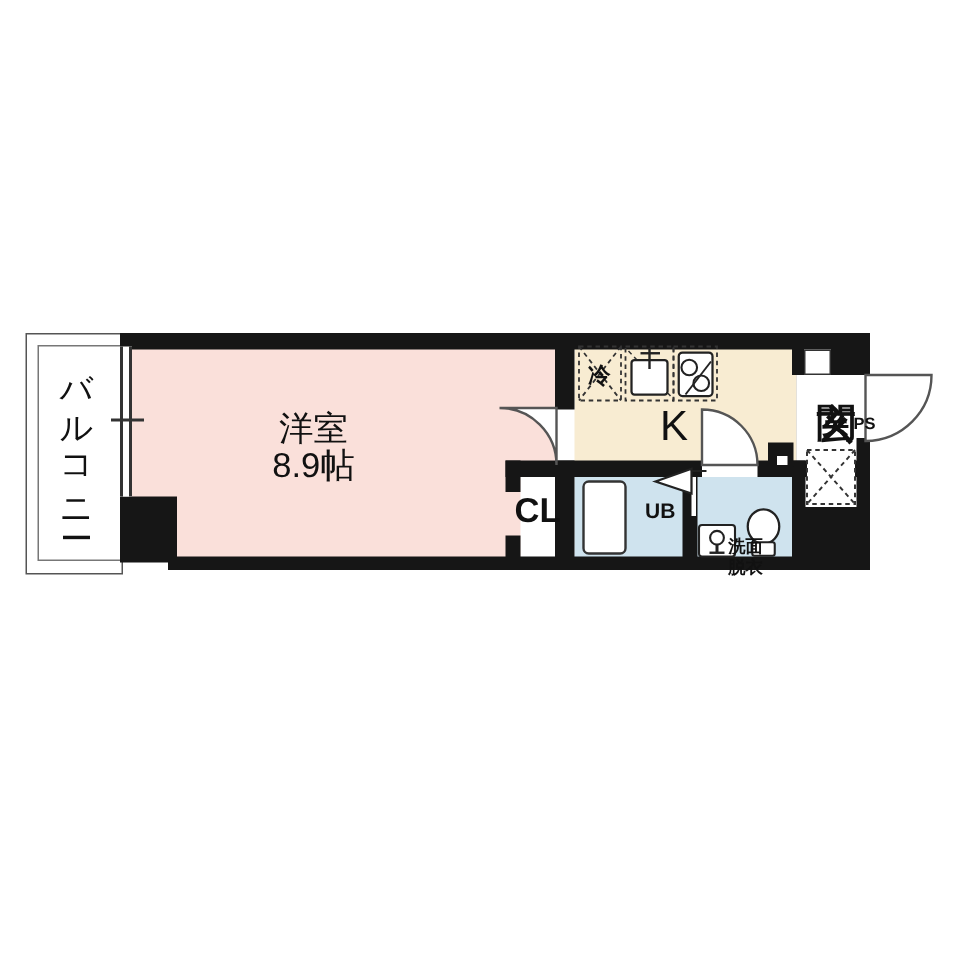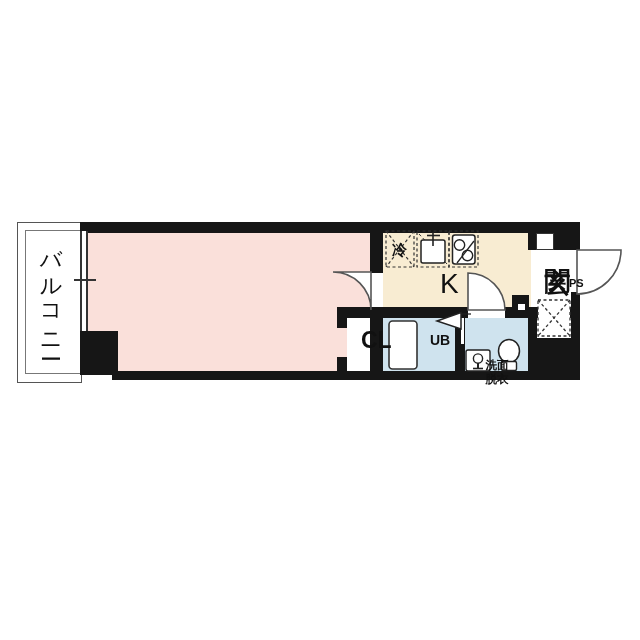--- a/index.html
+++ b/index.html
@@ -124,24 +124,25 @@
 
     <g stroke="#333" stroke-width="1.3" fill="#ffffff" stroke-dasharray="3,2.5">
       <rect x="538" y="300" width="32" height="36"></rect>
       <line x1="538" y1="300" x2="570" y2="336"></line>
       <line x1="570" y1="300" x2="538" y2="336"></line>
     </g>
   </svg>
 
   <div class="lbl v lbl-balcony" style="left:36px;top:235px;height:134px;">バルコニー</div>
 
+  <div class="lbl lbl-room" style="left:149px;top:273px;width:120px;"><span>洋室</span><br><span>8.9帖</span></div>
 
   <div class="lbl lbl-k" style="left:440px;top:268px;">K</div>
 
-  <div class="lbl lbl-cl" style="left:361px;top:327px;text-align:right;">CL</div>
+  <div class="lbl lbl-cl" style="left:343px;top:327px;text-align:right;">CL</div>
 
   <div class="lbl lbl-ub" style="left:430px;top:332px;">UB</div>
 
   <div class="lbl lbl-wash" style="left:482px;top:319px;width:30px;"><span>洗面</span><br><span>脱衣</span></div>
 
   <div class="lbl v lbl-genkan" style="left:541px;top:247px;height:58px;">玄関</div>
 
   <div class="lbl lbl-ps" style="left:534px;top:277px;margin-left:35px;">PS</div>
 
   <div class="lbl lbl-rei" style="left:392px;top:241px;">冷</div>

